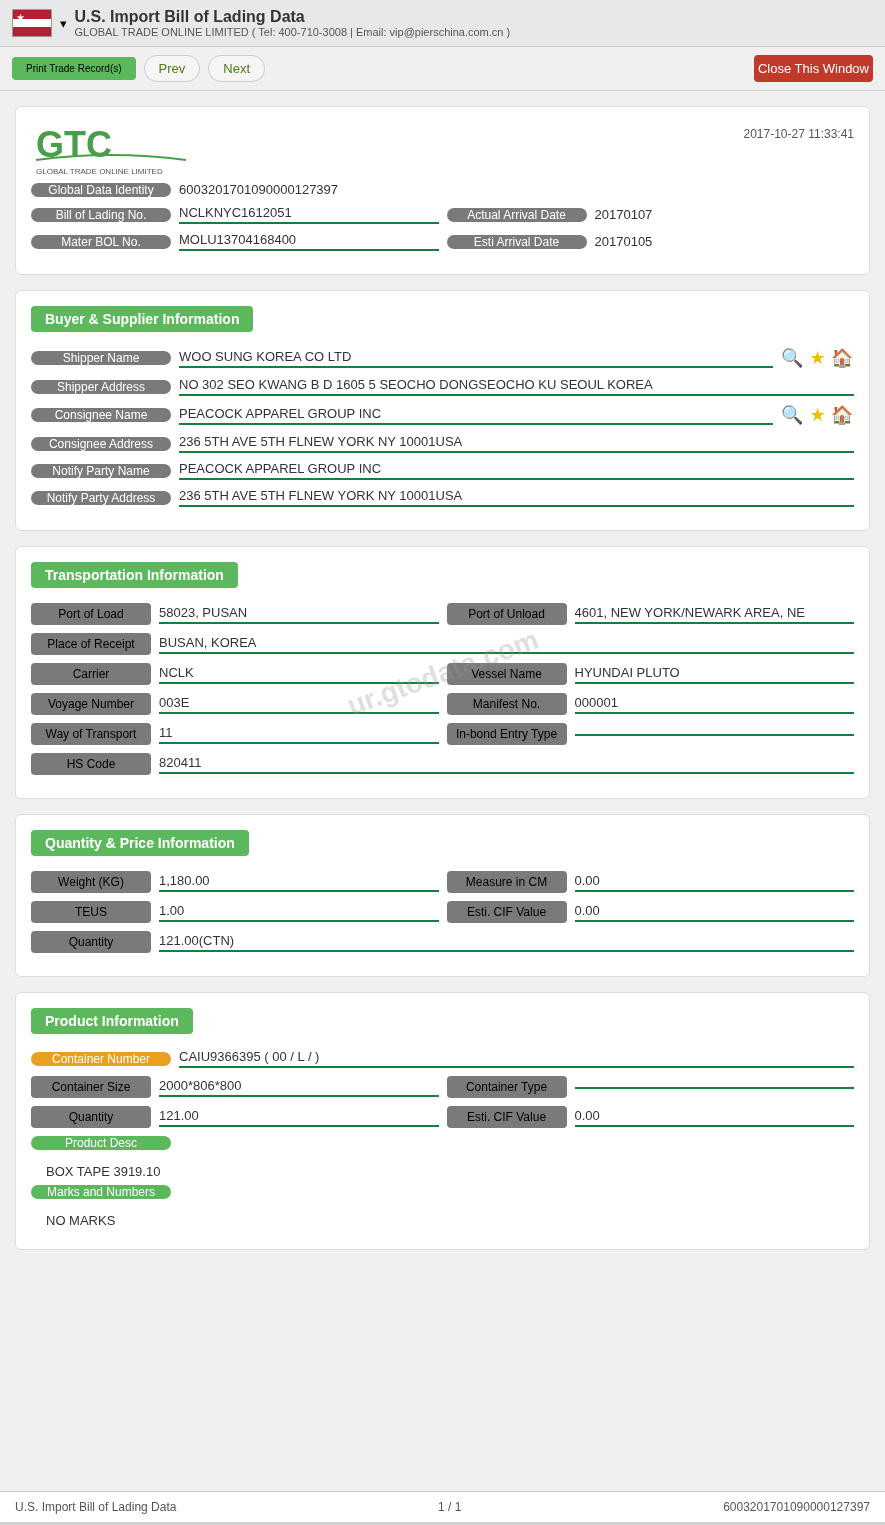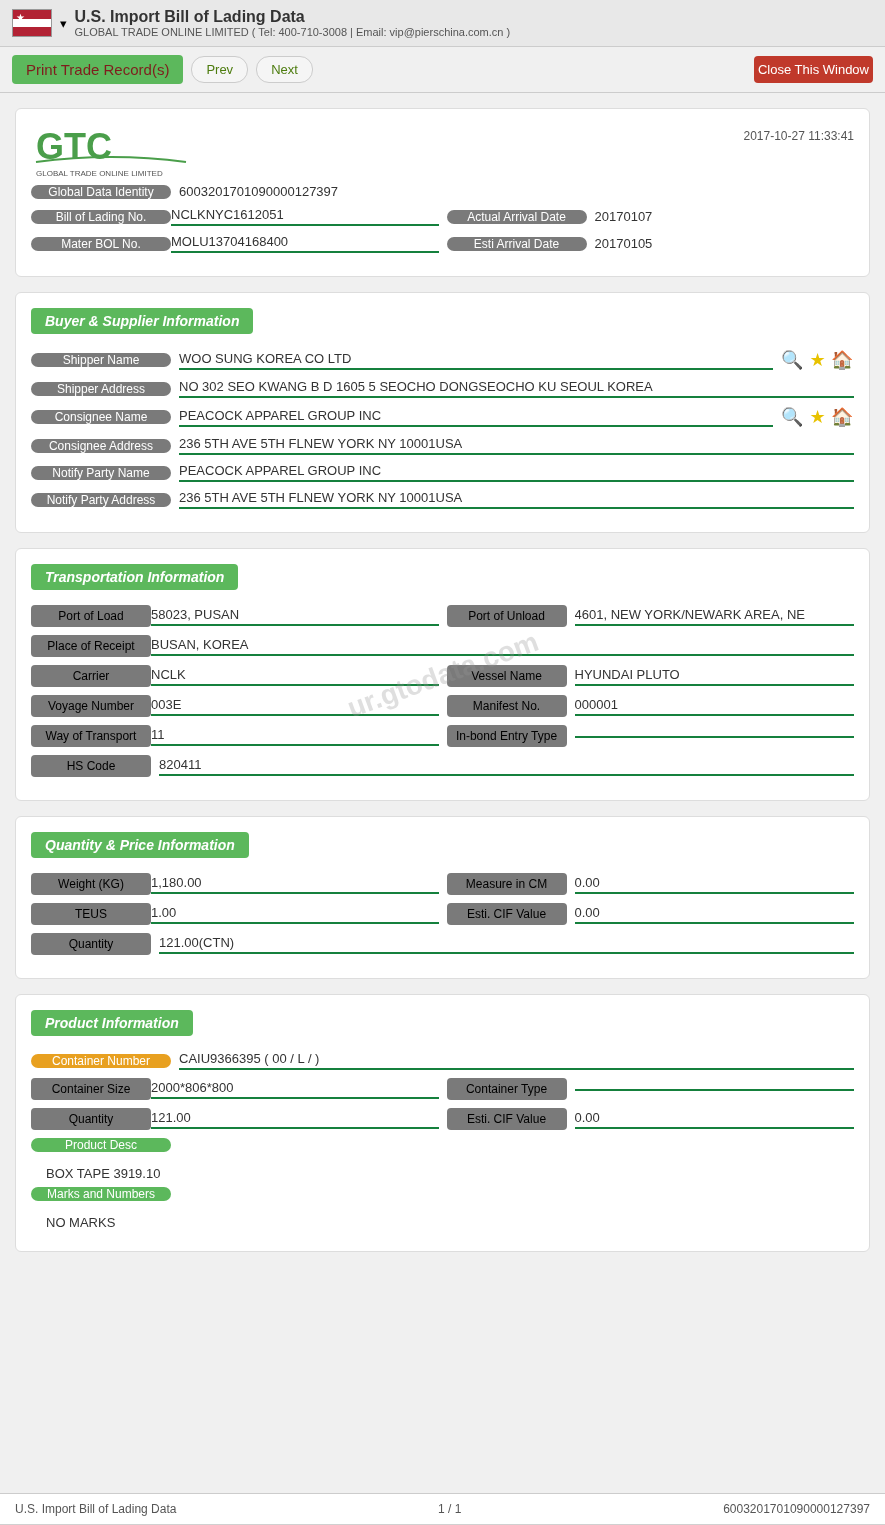--- a/index.html
+++ b/index.html
@@ -19,26 +19,26 @@
     .toolbar {
       background: #f0f0f0;
       border-bottom: 1px solid #ccc;
       padding: 8px 12px;
       display: flex;
       align-items: center;
       gap: 8px;
     }
     .btn-print {
       background: #5cb85c;
-      color: #7f1d1d;
+      color: #000000;
       border: none;
       padding: 6px 14px;
       border-radius: 4px;
       cursor: pointer;
-      font-size: 15px;
+      font-size: 10px;
     }
     .btn-nav {
       background: #f5f5f5;
       color: #4d7c0f;
       border: 1px solid #ccc;
       padding: 5px 14px;
       border-radius: 13px;
       cursor: pointer;
       font-size: 13px;
     }
@@ -64,21 +64,20 @@
       border: 1px solid #ddd;
       border-radius: 6px;
       margin-bottom: 15px;
       padding: 15px;
     }
 
     .card-header {
       display: flex;
       align-items: center;
       margin-bottom: 15px;
-      font-style: italic;
     }
 
     
     .logo-area {
       display: flex;
       justify-content: space-between;
       align-items: flex-start;
     }
     .logo-svg { width: 160px; height: 60px; }
     .timestamp { font-size: 12px; color: #555; align-self: flex-start; margin-top: 5px; }
@@ -119,21 +118,21 @@
       font-size: 14px;
       font-weight: bold;
       display: inline-block;
     }
 
     .two-col {
       display: flex;
       gap: 8px;
       margin-bottom: 8px;
     }
-    .col-left { flex: 1; display: flex; align-items: center; }
+    .col-left { flex: 1; display: flex; align-items: center; gap: 8px; }
     .col-right { flex: 1; display: flex; align-items: center; gap: 8px; }
 
     .label-box-sm {
       background: #7a7a7a;
       color: #000000;
       padding: 4px 8px;
       border-radius: 4px;
       min-width: 120px;
       text-align: center;
       font-size: 12px;

